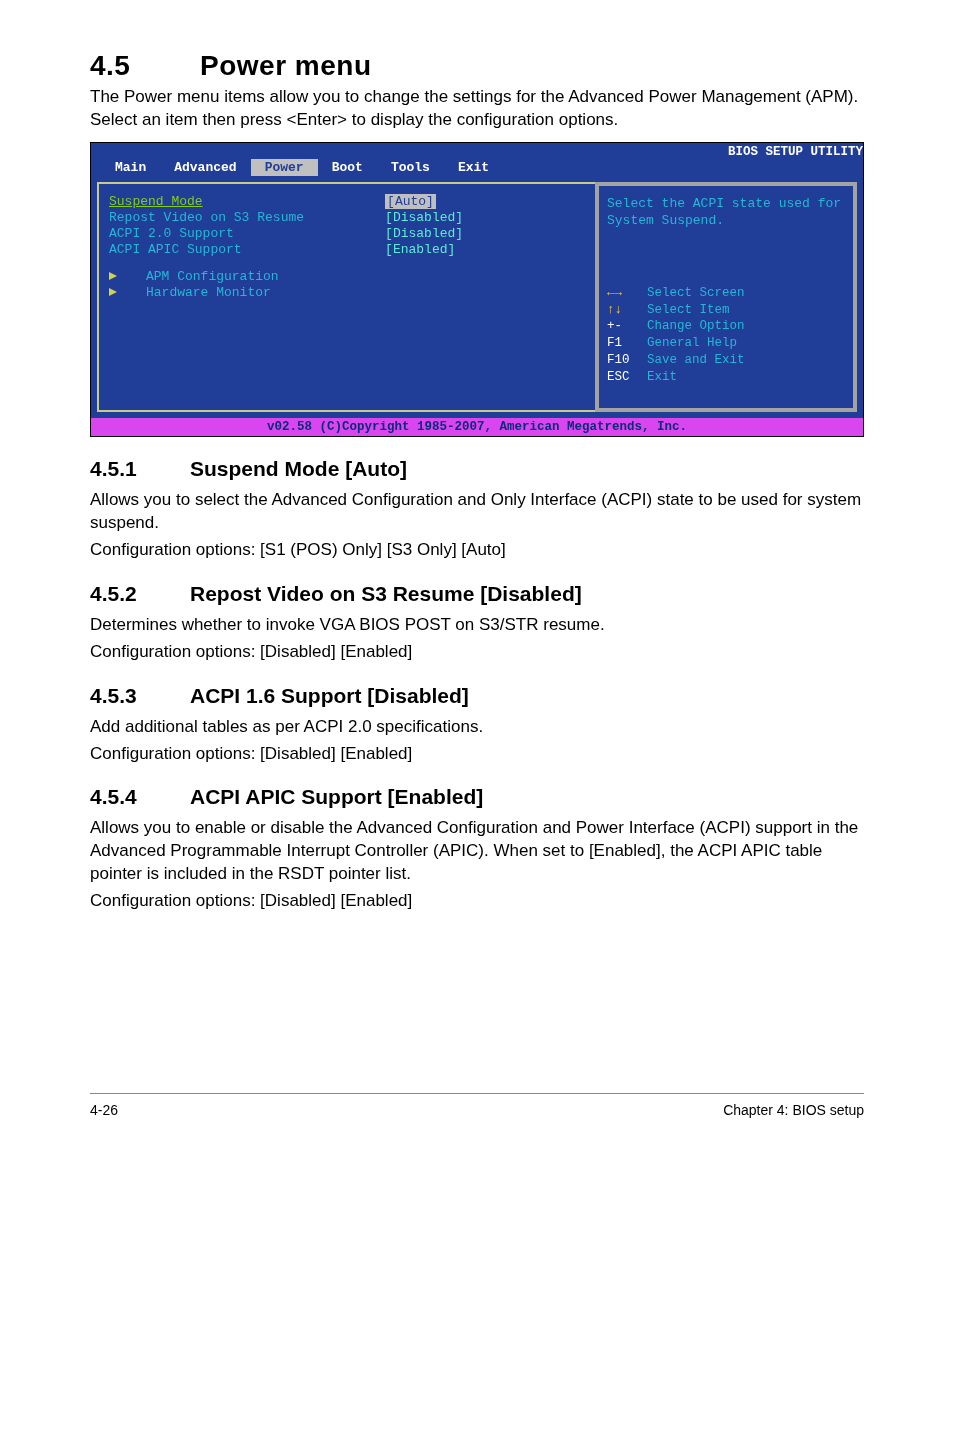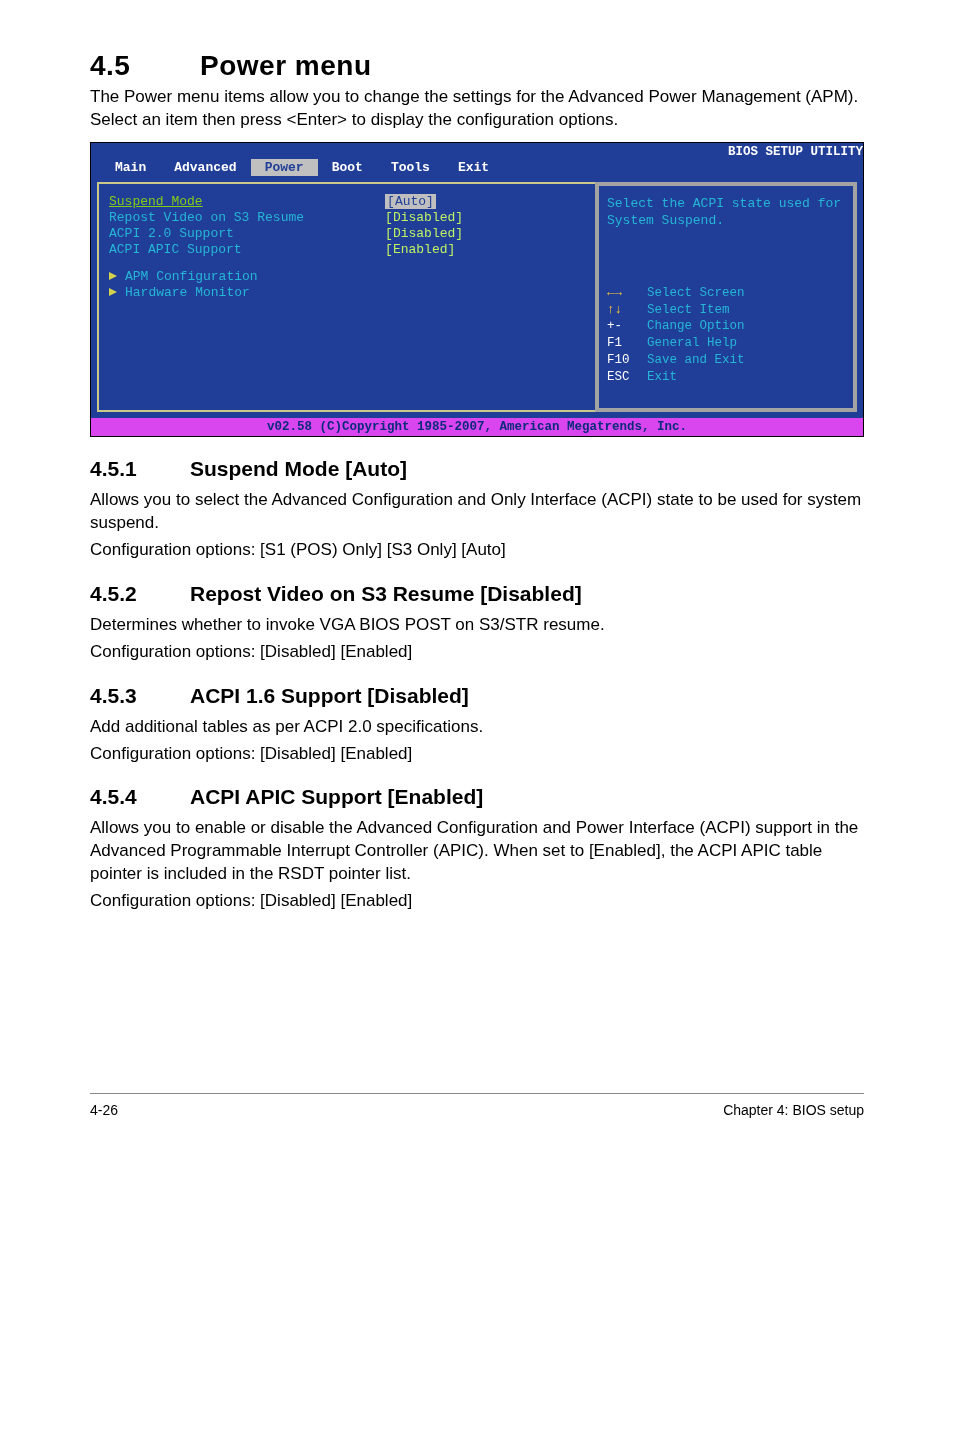--- a/index.html
+++ b/index.html
@@ -82,38 +82,39 @@
     min-height: 230px;
     display: flex;
     flex-direction: column;
   }
   .setting-row {
     display: flex;
     margin-bottom: 1px;
     color: #25b6d6;
   }
   .setting-row .label { width: 58%; }
-  .setting-row .value { color: #bef264; }
+  .setting-row .value { color: #5eead4; }
   .setting-row.sel .label {
     color: #84cc16;
     text-decoration: underline;
   }
   .setting-row.sel .value {
     background: #bfbfbf;
     color: #203e97;
     padding: 0 2px;
   }
   .submenu-arrow {
     color: #d2d24b;
     margin-right: 8px;
   }
   .submenu-row {
     display: flex;
     margin-top: 12px;
     color: #25b6d6;
+    gap: 21px;
   }
   .submenu-row span.txt { color: #25b6d6; }
 
   .help-top {
     color: #25b6d6;
     line-height: 1.3;
     flex: 0 0 auto;
     margin-bottom: 40px;
   }
   .help-keys {

